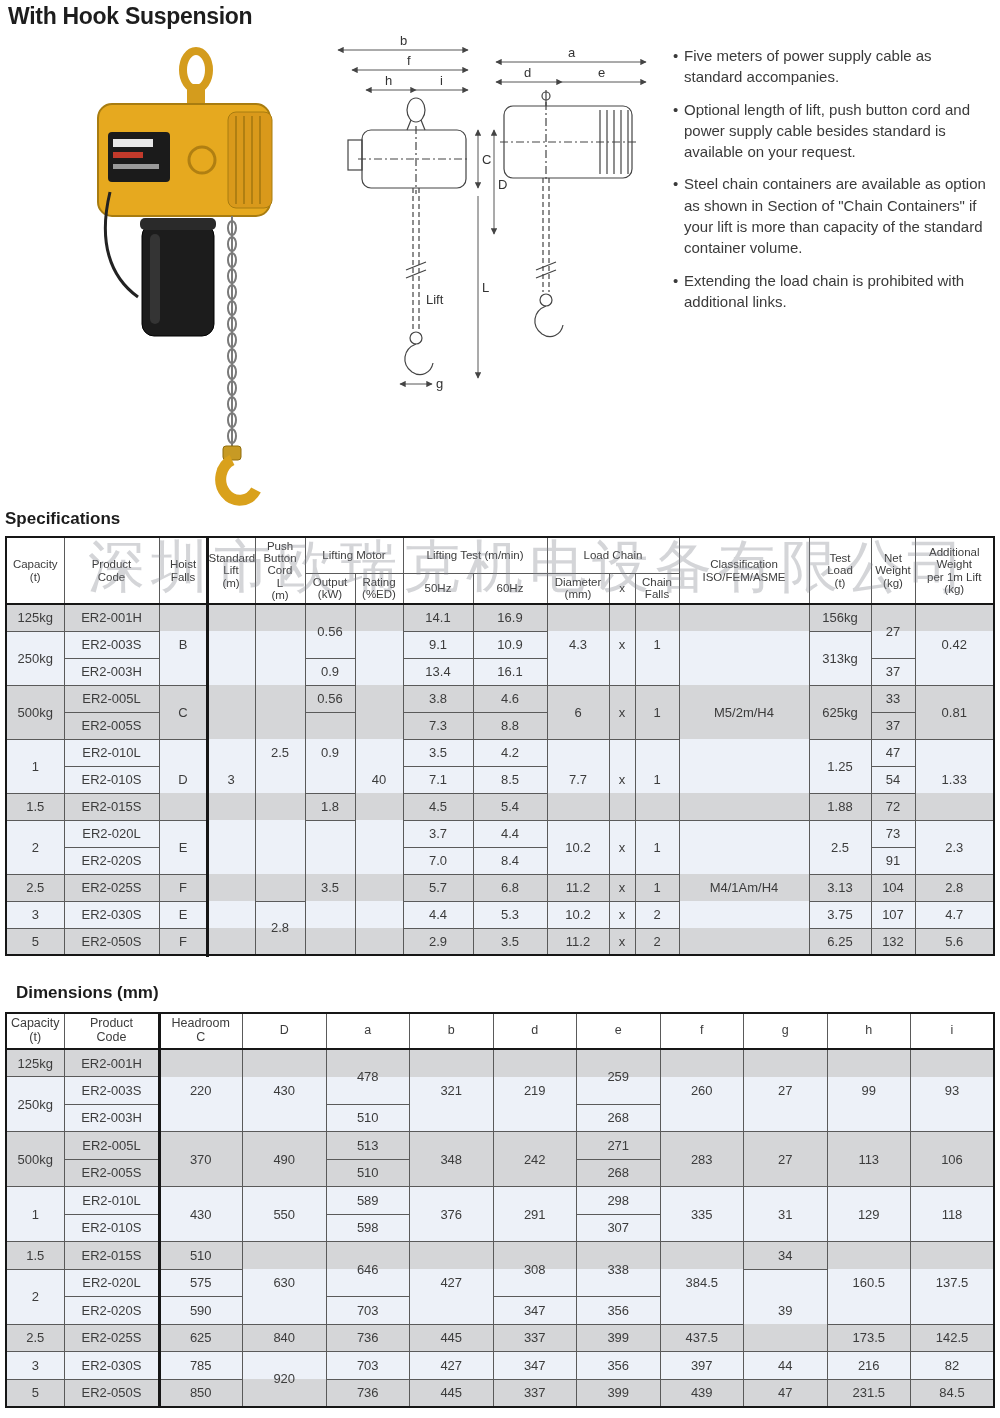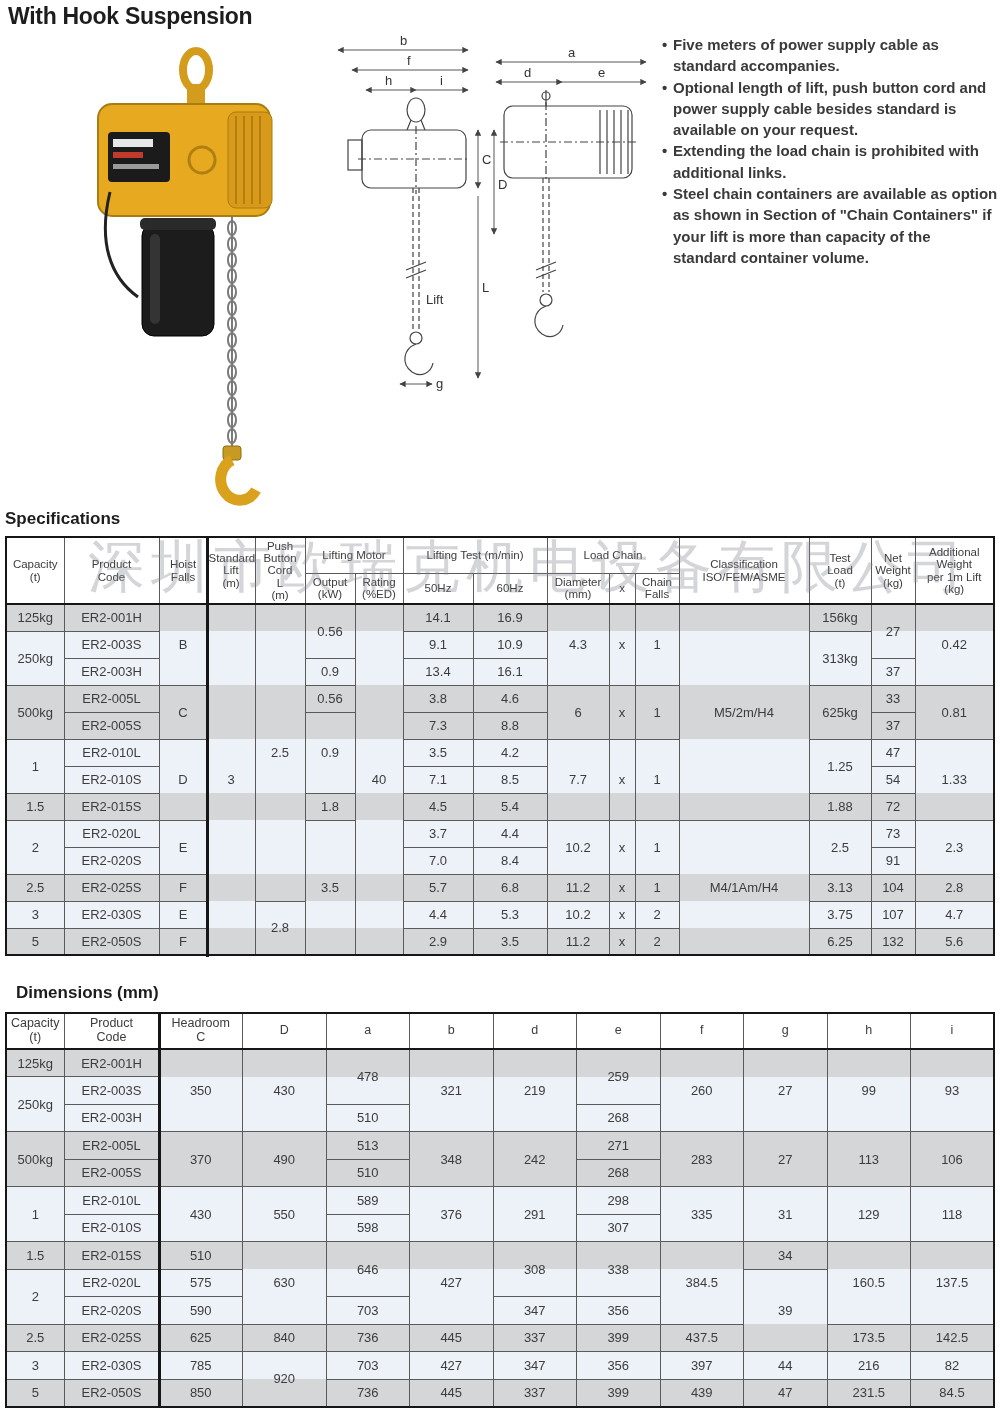--- a/index.html
+++ b/index.html
@@ -4,21 +4,21 @@
 <style>
   html,body{margin:0;padding:0;background:#888;}
   #page{position:relative;width:1000px;height:1418px;background:#ffffff;overflow:hidden;
         font-family:"Liberation Sans","DejaVu Sans",sans-serif;color:#333;}
   .abs{position:absolute;}
 
   #page-title{left:8px;top:3px;font-size:23px;font-weight:bold;color:#1d1d1d;letter-spacing:-0.3px;}
 
   
   #bullet-list{left:662px;top:34px;width:336px;margin:0;padding:0;list-style:none;}
-  #bullet-list li{position:relative;padding-left:11px;font-size:15px;line-height:1.42;color:#3a3a3a;margin:0;font-weight:bold;}
+  #bullet-list li{position:relative;padding-left:11px;font-size:15px;line-height:1.42;color:#3a3a3a;margin:11px;}
   #bullet-list li::before{content:"\2022";position:absolute;left:0;top:0;color:#3a3a3a;}
 
   
   .section-title{font-size:17px;font-weight:bold;color:#1c1c1c;}
   #spec-title{left:5px;top:509px;}
   #dim-title{left:16px;top:983px;}
 
   
   table{border-collapse:collapse;table-layout:fixed;}
   th,td{border:1px solid #5a5a5a;background:transparent;text-align:center;vertical-align:middle;
@@ -212,22 +212,22 @@
     <path d="M48,222 l20,-8 M48,230 l20,-8" class="draw-line"></path>
     <g>
       <circle cx="58" cy="252" r="6" class="draw-line"></circle>
       <path d="M58,258 c-13,5 -15,20 -4,28 c9,6 19,1 21,-9" class="draw-line"></path>
     </g>
   </svg>
 
   <ul class="abs" id="bullet-list">
       <li>Five meters of power supply cable as standard accompanies.</li>
       <li>Optional length of lift, push button cord and power supply cable besides standard is available on your request.</li>
+      <li>Steel chain containers are available as option as shown in Section of "Chain Containers" if your lift is more than capacity of the standard container volume.</li>
       <li>Extending the load chain is prohibited with additional links.</li>
-      <li>Steel chain containers are available as option as shown in Section of "Chain Containers" if your lift is more than capacity of the standard container volume.</li>
     </ul>
 
   <div class="abs section-title" id="spec-title">Specifications</div>
 
   <table class="abs" id="spec-table">
     <colgroup>
       <col style="width:58px">
         <col style="width:95px">
         <col style="width:48px">
         <col style="width:48px">
@@ -469,21 +469,21 @@
           <th>f</th>
           <th>g</th>
           <th>h</th>
           <th>i</th>
         </tr>
     </thead>
     <tbody>
         <tr>
           <td>125kg</td>
           <td>ER2-001H</td>
-          <td rowspan="3">350</td>
+          <td rowspan="3">220</td>
           <td rowspan="3">430</td>
           <td rowspan="2">478</td>
           <td rowspan="3">321</td>
           <td rowspan="3">219</td>
           <td rowspan="2">259</td>
           <td rowspan="3">260</td>
           <td rowspan="3">27</td>
           <td rowspan="3">99</td>
           <td rowspan="3">93</td>
         </tr>

